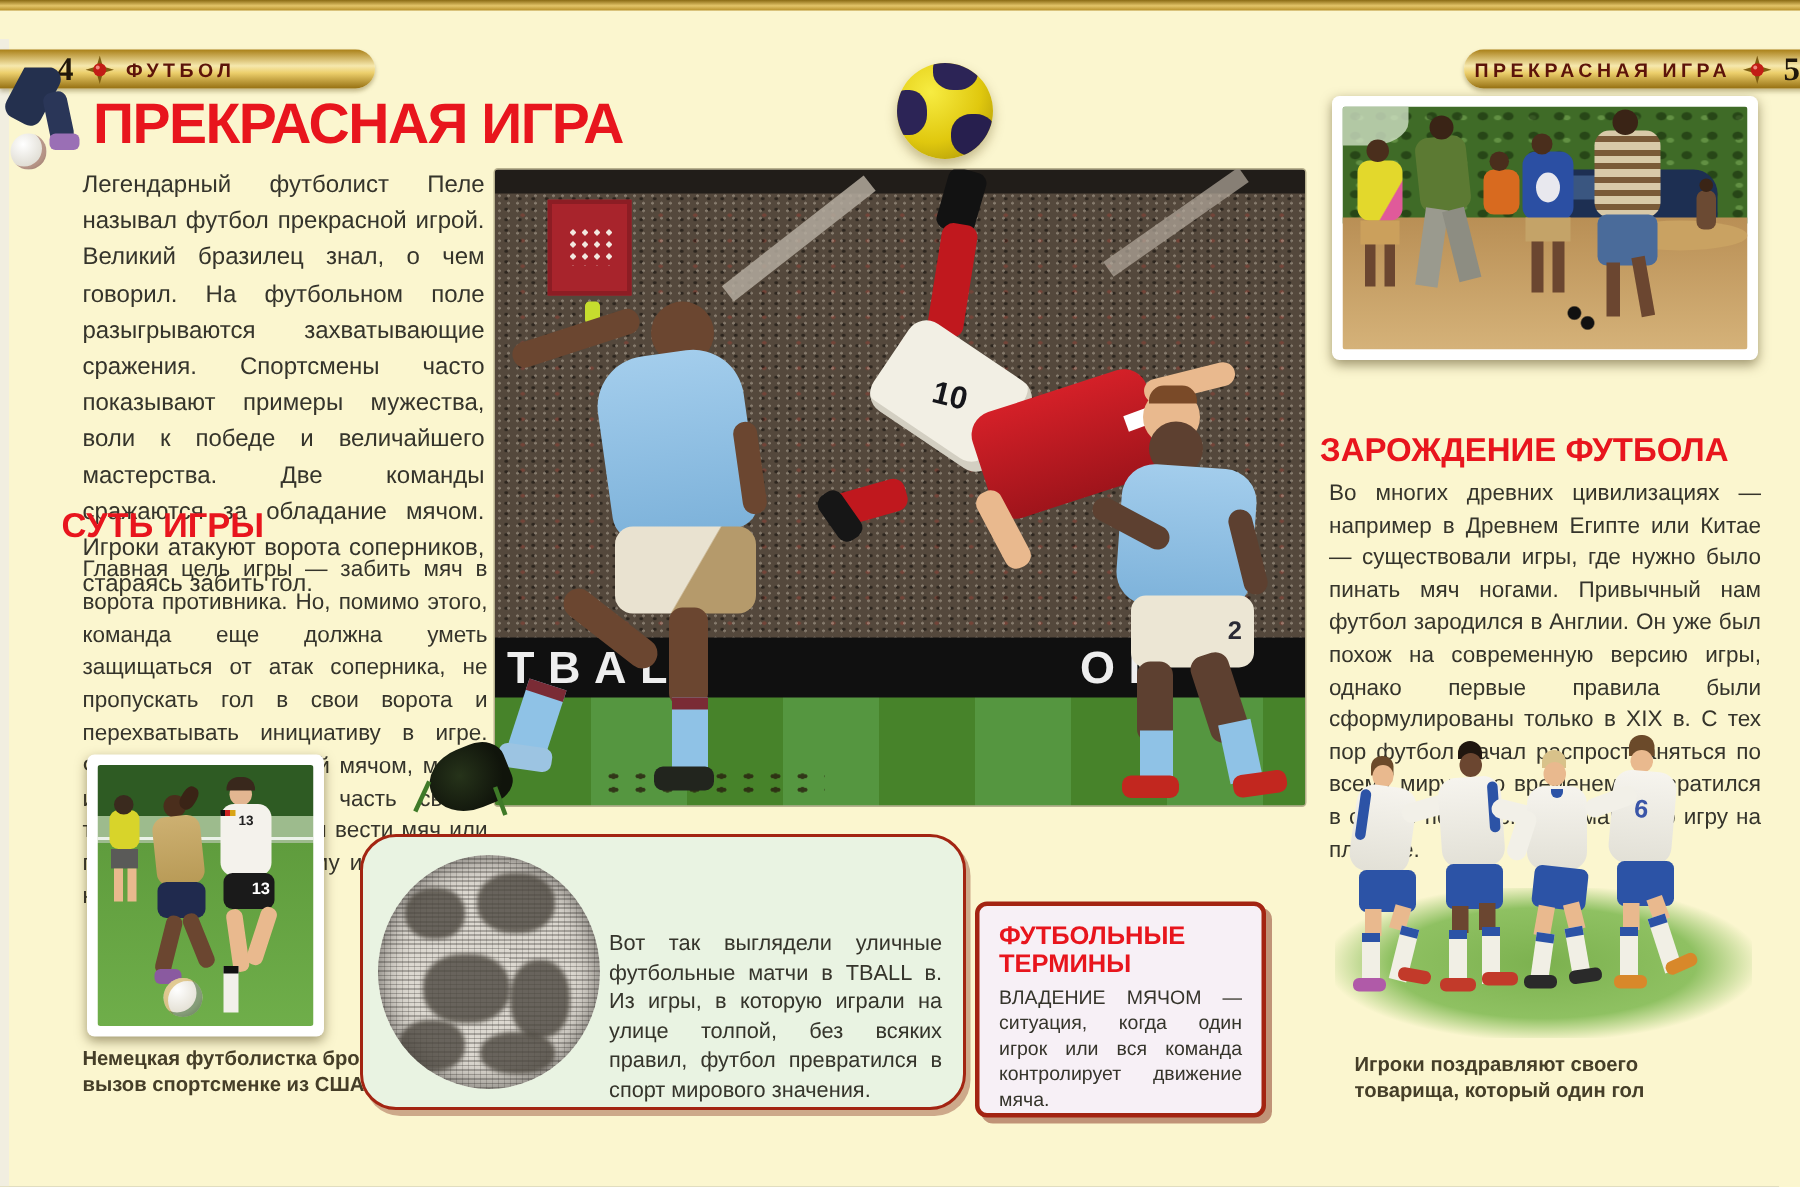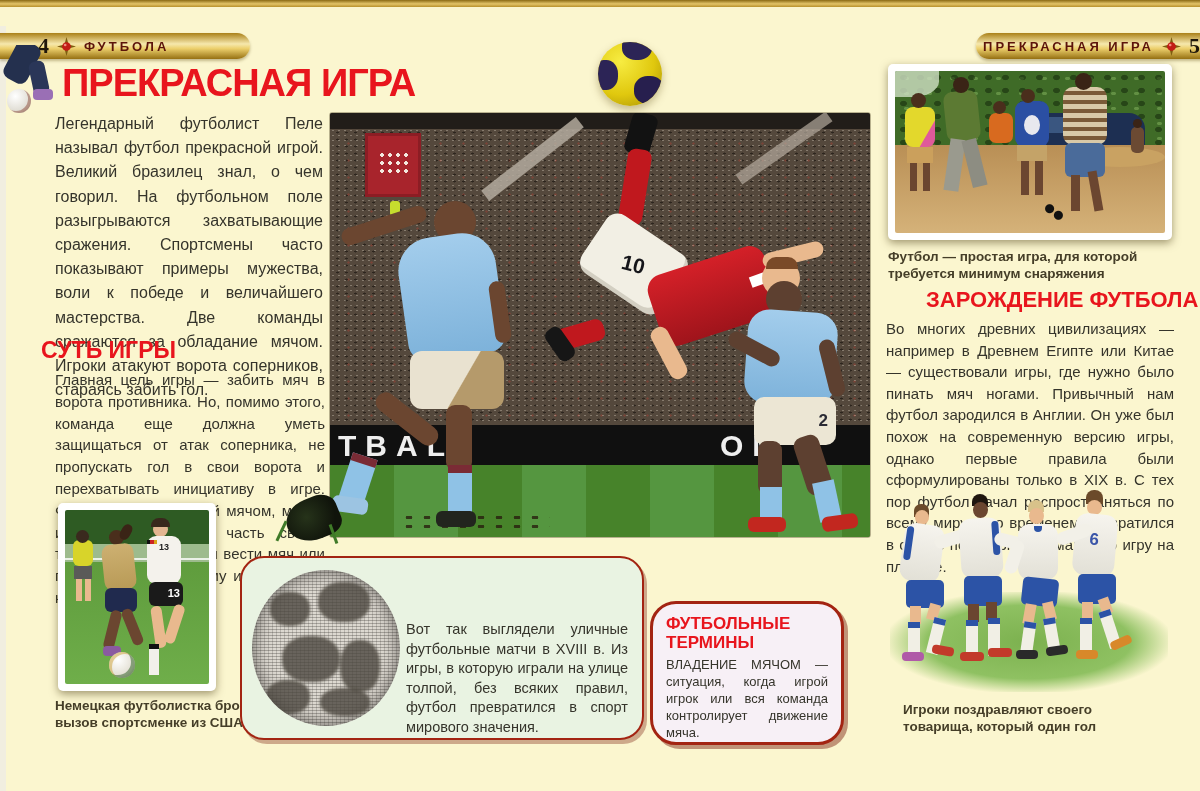--- a/index.html
+++ b/index.html
@@ -25,21 +25,21 @@
      background-image:radial-gradient(rgba(236,226,210,.33) 1px,transparent 1.3px),
        radial-gradient(rgba(12,9,6,.55) 1px,transparent 1.5px),
        radial-gradient(rgba(190,60,48,.30) 1.3px,transparent 1.7px);
      background-size:6px 5px,9px 7px,23px 17px;background-position:0 0,3px 2px,7px 5px;}
   .shape{position:absolute;}
   .skin-w{background:#e9b98e;} .skin-d{background:#6b4630;}
   .sky{background:linear-gradient(180deg,#a3cdec,#7db2da);}
   .greenbox{left:240px;top:556px;width:400px;height:180px;background:#e9f3e2;
      border:2px solid #a32412;border-radius:24px;box-shadow:3px 4px 0 rgba(120,26,10,.35);}
   .pinkbox{left:650px;top:601px;width:188px;height:138px;background:#f7f0f6;
-     border:3px solid #a32412;border-radius:26px;box-shadow:4px 4px 0 rgba(120,26,10,.45);}
+     border:3px solid #a32412;border-radius:8px;box-shadow:4px 4px 0 rgba(120,26,10,.45);}
   .etch{position:absolute;left:10px;top:12px;width:148px;height:156px;border-radius:50%;overflow:hidden;
      background-color:#dcd8d0;
      background-image:repeating-linear-gradient(0deg,rgba(45,42,38,.30) 0 1px,transparent 1px 3px),
         repeating-linear-gradient(90deg,rgba(45,42,38,.20) 0 1px,transparent 1px 4px);
      box-shadow:inset 0 0 18px rgba(30,28,24,.65);}
   .etchblob{position:absolute;background:#4c473f;border-radius:45%;filter:blur(1.5px);opacity:.8;}
   .boy-torso{background:linear-gradient(180deg,#f6f4ee,#e2e0d6);border-radius:12px;}
   .boy-shorts{background:#2c53a6;border-radius:5px;}
   .boy-sock{background:#f1efe5;border-top:6px solid #2c53a6;}
 </style>
@@ -51,21 +51,21 @@
   <div class="abs gold-top"></div>
   <div class="abs edge"></div>
 
   <div class="abs capsule l">
     <span class="pgnum">4</span>
     <svg width="19" height="19" viewBox="0 0 20 20">
       <path d="M10 0 L12.2 7.8 L20 10 L12.2 12.2 L10 20 L7.8 12.2 L0 10 L7.8 7.8 Z" fill="#7e5d10"></path>
       <circle cx="10" cy="10" r="4.6" fill="#c21d16"></circle>
         <circle cx="8.6" cy="8.4" r="1.4" fill="#f08a7e"></circle>
     </svg>
-    <span class="seclab">ФУТБОЛА</span>
+    <span class="seclab">ФУТБОЛ</span>
   </div>
   <div class="abs capsule r">
     <span class="seclab">ПРЕКРАСНАЯ ИГРА</span>
     <svg width="19" height="19" viewBox="0 0 20 20">
       <path d="M10 0 L12.2 7.8 L20 10 L12.2 12.2 L10 20 L7.8 12.2 L0 10 L7.8 7.8 Z" fill="#7e5d10"></path>
       <circle cx="10" cy="10" r="4.6" fill="#c21d16"></circle>
         <circle cx="8.6" cy="8.4" r="1.4" fill="#f08a7e"></circle>
     </svg>
     <span class="pgnum">5</span>
   </div>
@@ -187,26 +187,26 @@
 
   <div class="abs greenbox">
     <div class="etch">
       <div class="etchblob" style="left:18px;top:22px;width:40px;height:34px;"></div>
       <div class="etchblob" style="left:66px;top:12px;width:52px;height:40px;"></div>
       <div class="etchblob" style="left:30px;top:66px;width:58px;height:46px;"></div>
       <div class="etchblob" style="left:88px;top:70px;width:40px;height:52px;"></div>
       <div class="etchblob" style="left:14px;top:110px;width:44px;height:34px;"></div>
       <div class="etchblob" style="left:68px;top:118px;width:50px;height:28px;"></div>
     </div>
-    <div class="abs body-txt" style="left:164px;top:62px;width:222px;font-size:14.5px;line-height:19.6px;">Вот так выглядели уличные футбольные матчи в XVIII в. Из игры, в которую играли на улице толпой, без всяких правил, футбол превратился в спорт мирового значения.</div>
+    <div class="abs body-txt" style="left:164px;top:62px;width:222px;font-size:14.5px;line-height:19.6px;">Вот так выглядели уличные футбольные матчи в TBALL в. Из игры, в которую играли на улице толпой, без всяких правил, футбол превратился в спорт мирового значения.</div>
   </div>
 
   <div class="abs pinkbox">
     <div class="abs red-h" style="left:13px;top:10px;width:160px;font-size:17px;line-height:19px;">ФУТБОЛЬНЫЕ ТЕРМИНЫ</div>
-    <div class="abs body-txt" style="left:13px;top:52px;width:162px;font-size:13px;line-height:17px;">ВЛАДЕНИЕ МЯЧОМ — ситуация, когда игрой игрок или вся команда контролирует движение мяча.</div>
+    <div class="abs body-txt" style="left:13px;top:52px;width:162px;font-size:13px;line-height:17px;">ВЛАДЕНИЕ МЯЧОМ — ситуация, когда один игрок или вся команда контролирует движение мяча.</div>
   </div>
 
   <div class="abs photo-frame" style="left:888px;top:64px;width:284px;height:176px;padding:7px;box-sizing:border-box;">
     <div class="photo-inner" style="width:270px;height:162px;">
       <div class="shape" style="left:0;top:0;width:270px;height:78px;background:#3f6b27;background-image:radial-gradient(rgba(20,40,10,.55) 3px,transparent 4px),radial-gradient(rgba(150,200,110,.4) 2px,transparent 3px);background-size:17px 13px,23px 15px;"></div>
       <div class="shape" style="left:0;top:0;width:44px;height:26px;background:#cfe0c4;border-radius:0 0 60% 0;opacity:.8;"></div>
       <div class="shape" style="left:128px;top:42px;width:122px;height:40px;background:#1d2f52;border-radius:10px 16px 4px 4px;"></div>
       <div class="shape" style="left:140px;top:46px;width:72px;height:16px;background:#3a5680;border-radius:5px;"></div>
       <div class="shape" style="left:0;top:74px;width:270px;height:88px;background:linear-gradient(180deg,#b98f55,#d5b279);"></div>
       <div class="shape" style="left:180px;top:76px;width:90px;height:20px;background:#c9a262;border-radius:50%;"></div>
@@ -232,23 +232,22 @@
       <div class="shape" style="left:168px;top:16px;width:44px;height:58px;background:repeating-linear-gradient(0deg,#d8c9a8 0 5px,#7a5a38 5px 9px);border-radius:10px;"></div>
       <div class="shape" style="left:180px;top:2px;width:17px;height:17px;background:#3a2416;border-radius:50%;"></div>
       <div class="shape" style="left:170px;top:72px;width:40px;height:34px;background:#4a6b9a;border-radius:6px;"></div>
       <div class="shape skin-d" style="left:176px;top:104px;width:9px;height:36px;"></div>
       <div class="shape skin-d" style="left:196px;top:100px;width:9px;height:40px;transform:rotate(-10deg);"></div>
       <div class="shape" style="left:236px;top:56px;width:13px;height:26px;background:#6b4a33;border-radius:5px;"></div>
       <div class="shape" style="left:238px;top:48px;width:9px;height:9px;background:#3a2416;border-radius:50%;"></div>
       <div class="shape" style="left:148px;top:130px;width:22px;height:22px;background:radial-gradient(#fff 60%,#ddd);border-radius:50%;background-image:radial-gradient(circle at 30% 35%,#111 4px,transparent 5px),radial-gradient(circle at 70% 65%,#111 4px,transparent 5px);"></div>
     </div>
   </div>
-  <div class="abs cap" style="left:888px;top:248px;width:285px;">Футбол — простая игра, для которой требуется минимум снаряжения</div>
-
-  <div class="abs red-h" style="left:926px;top:288px;font-size:22px;">ЗАРОЖДЕНИЕ ФУТБОЛА</div>
+
+  <div class="abs red-h" style="left:880px;top:288px;font-size:22px;">ЗАРОЖДЕНИЕ ФУТБОЛА</div>
   <div class="abs body-txt" style="left:886px;top:318px;width:288px;font-size:15px;line-height:21.6px;">Во многих древних цивилизациях — например в Древнем Египте или Китае — существовали игры, где нужно было пинать мяч ногами. Привычный нам футбол зародился в Англии. Он уже был похож на современную версию игры, однако первые правила были сформулированы только в XIX в. С тех пор футбол начал распространяться по всему миру и со временем превратился в самую популярную командную игру на планете.</div>
 
   <div class="abs" style="left:890px;top:592px;width:278px;height:100px;background:radial-gradient(ellipse at 50% 50%,#7cb14f 0%,#8fc162 52%,rgba(251,246,207,0) 74%);"></div>
   <div class="abs" style="left:890px;top:480px;width:280px;height:220px;">
 
     <div class="shape" style="left:24px;top:24px;width:15px;height:13px;background:#6b4a2a;border-radius:7px 7px 0 0;"></div>
     <div class="shape skin-w" style="left:25px;top:30px;width:14px;height:15px;border-radius:50%;"></div>
     <div class="shape boy-torso" style="left:12px;top:44px;width:40px;height:58px;transform:rotate(8deg);">
       <div style="position:absolute;left:2px;top:4px;width:7px;height:34px;background:#2c53a6;border-radius:4px;"></div>
     </div>

